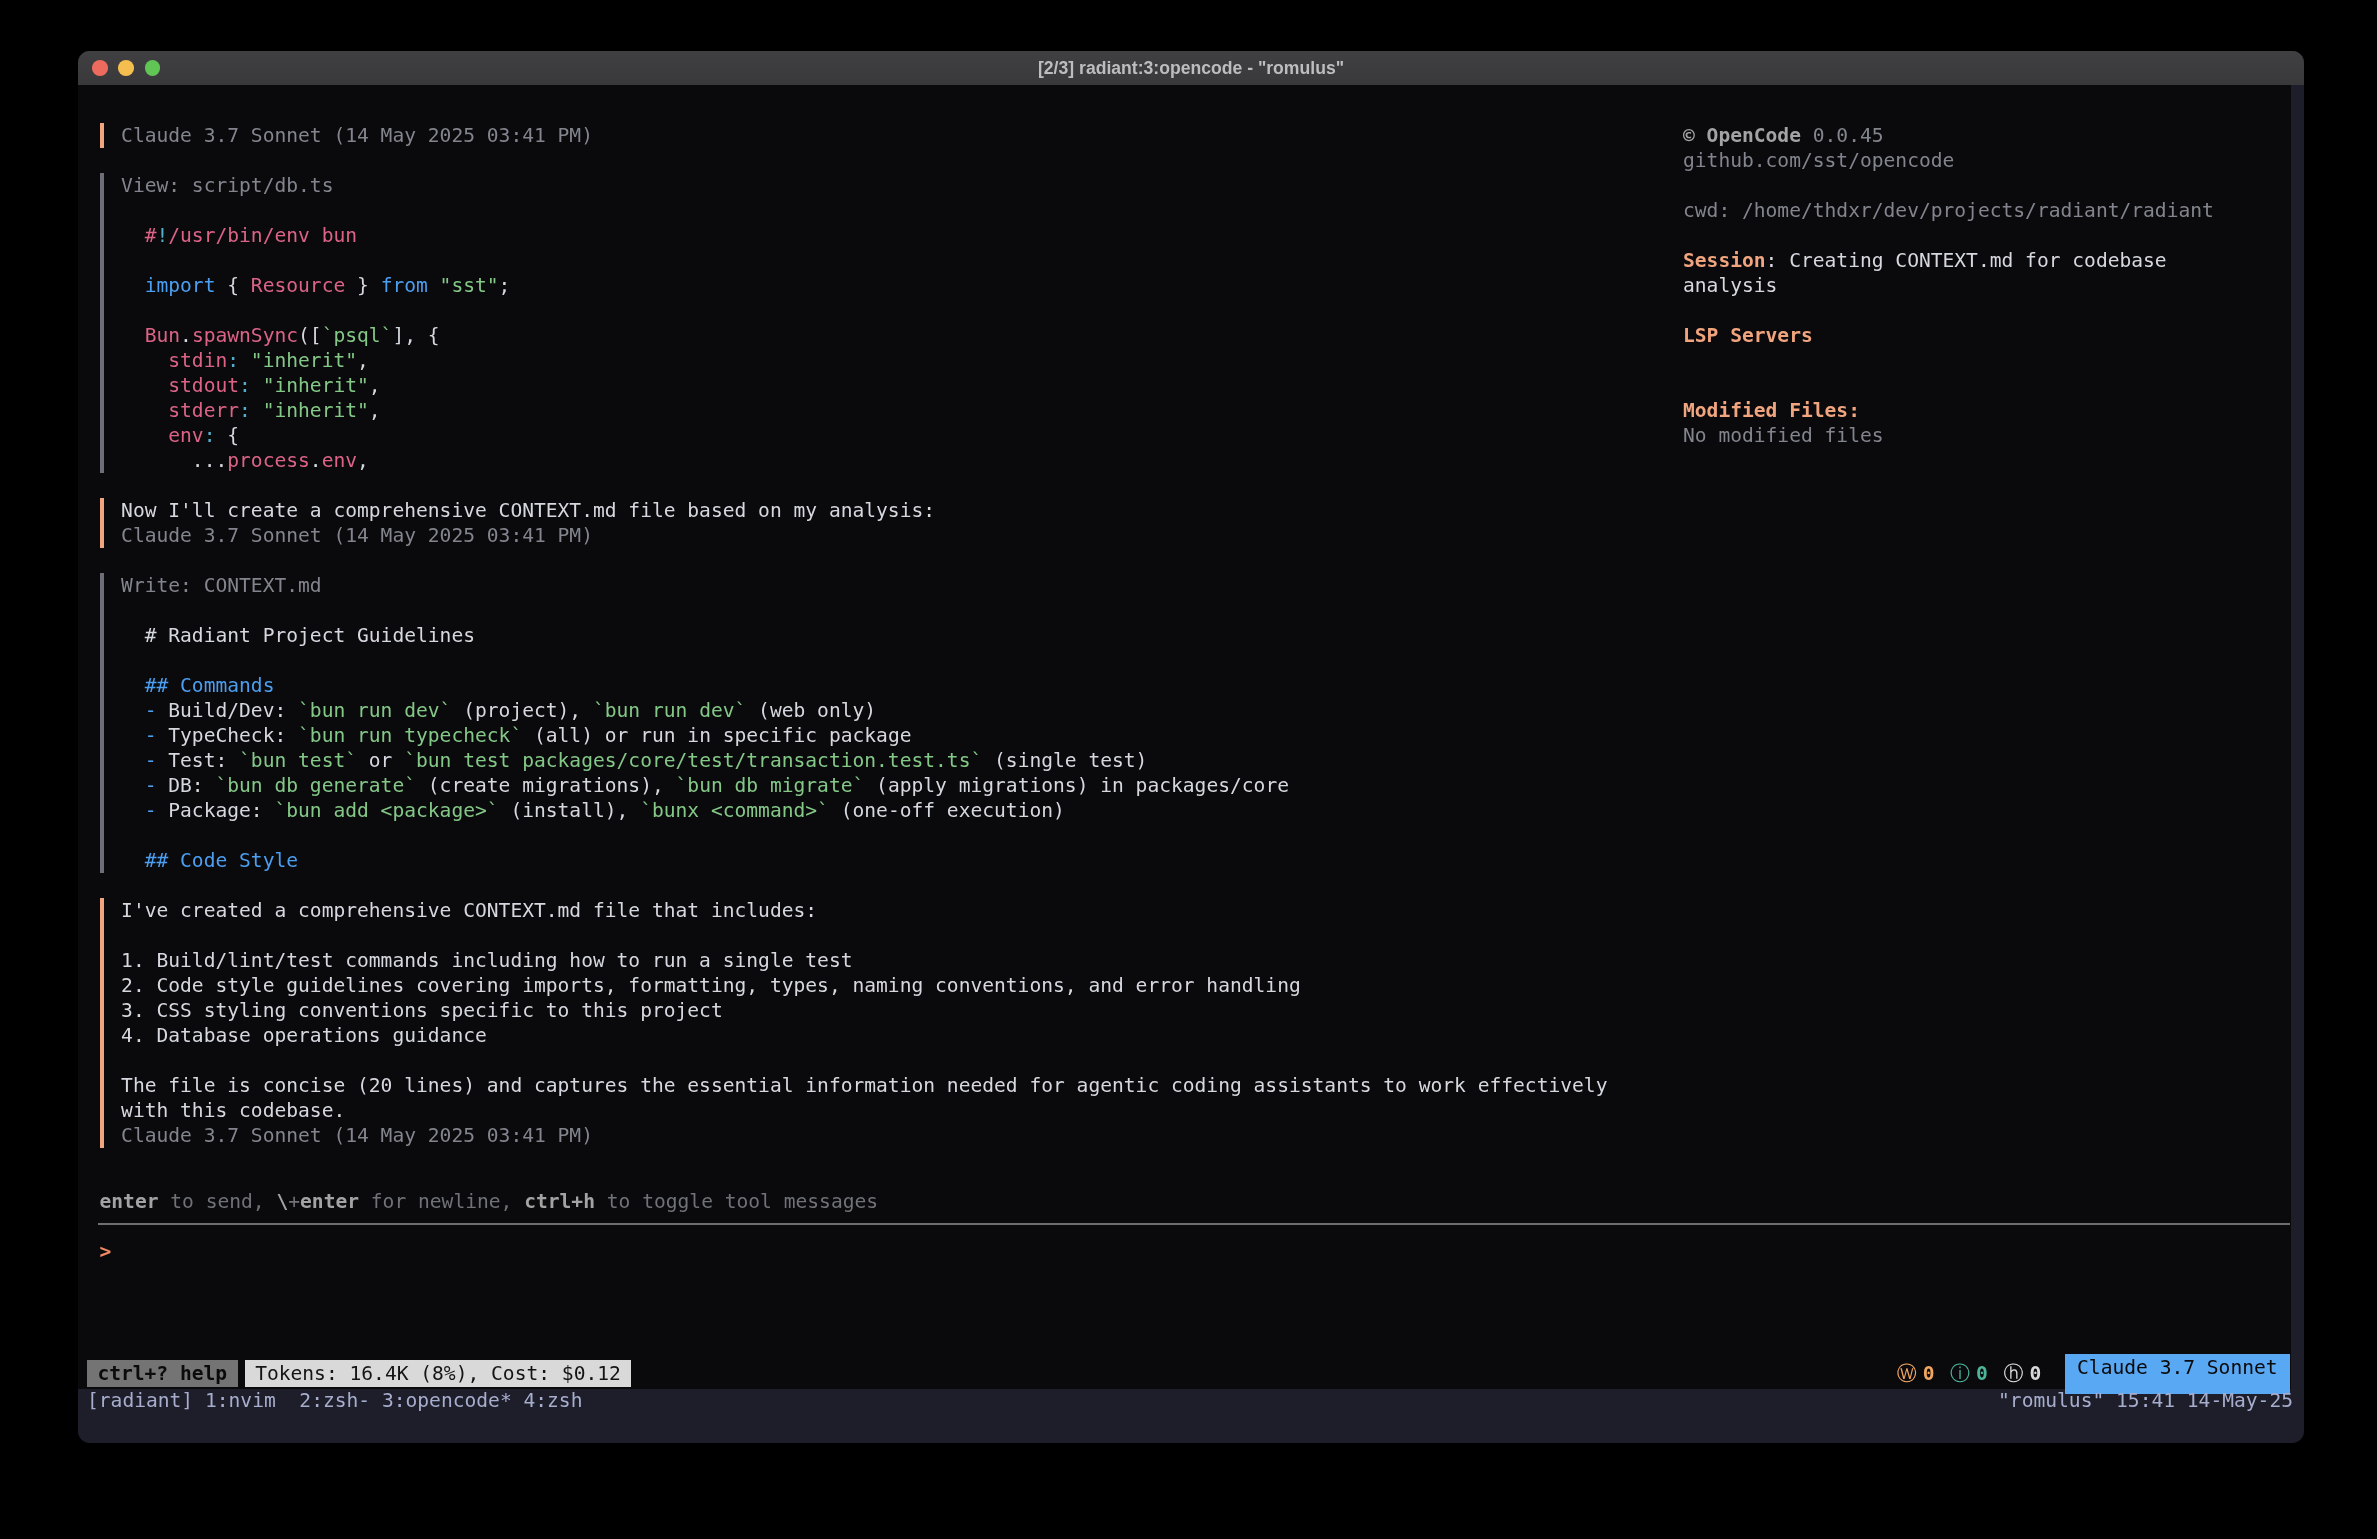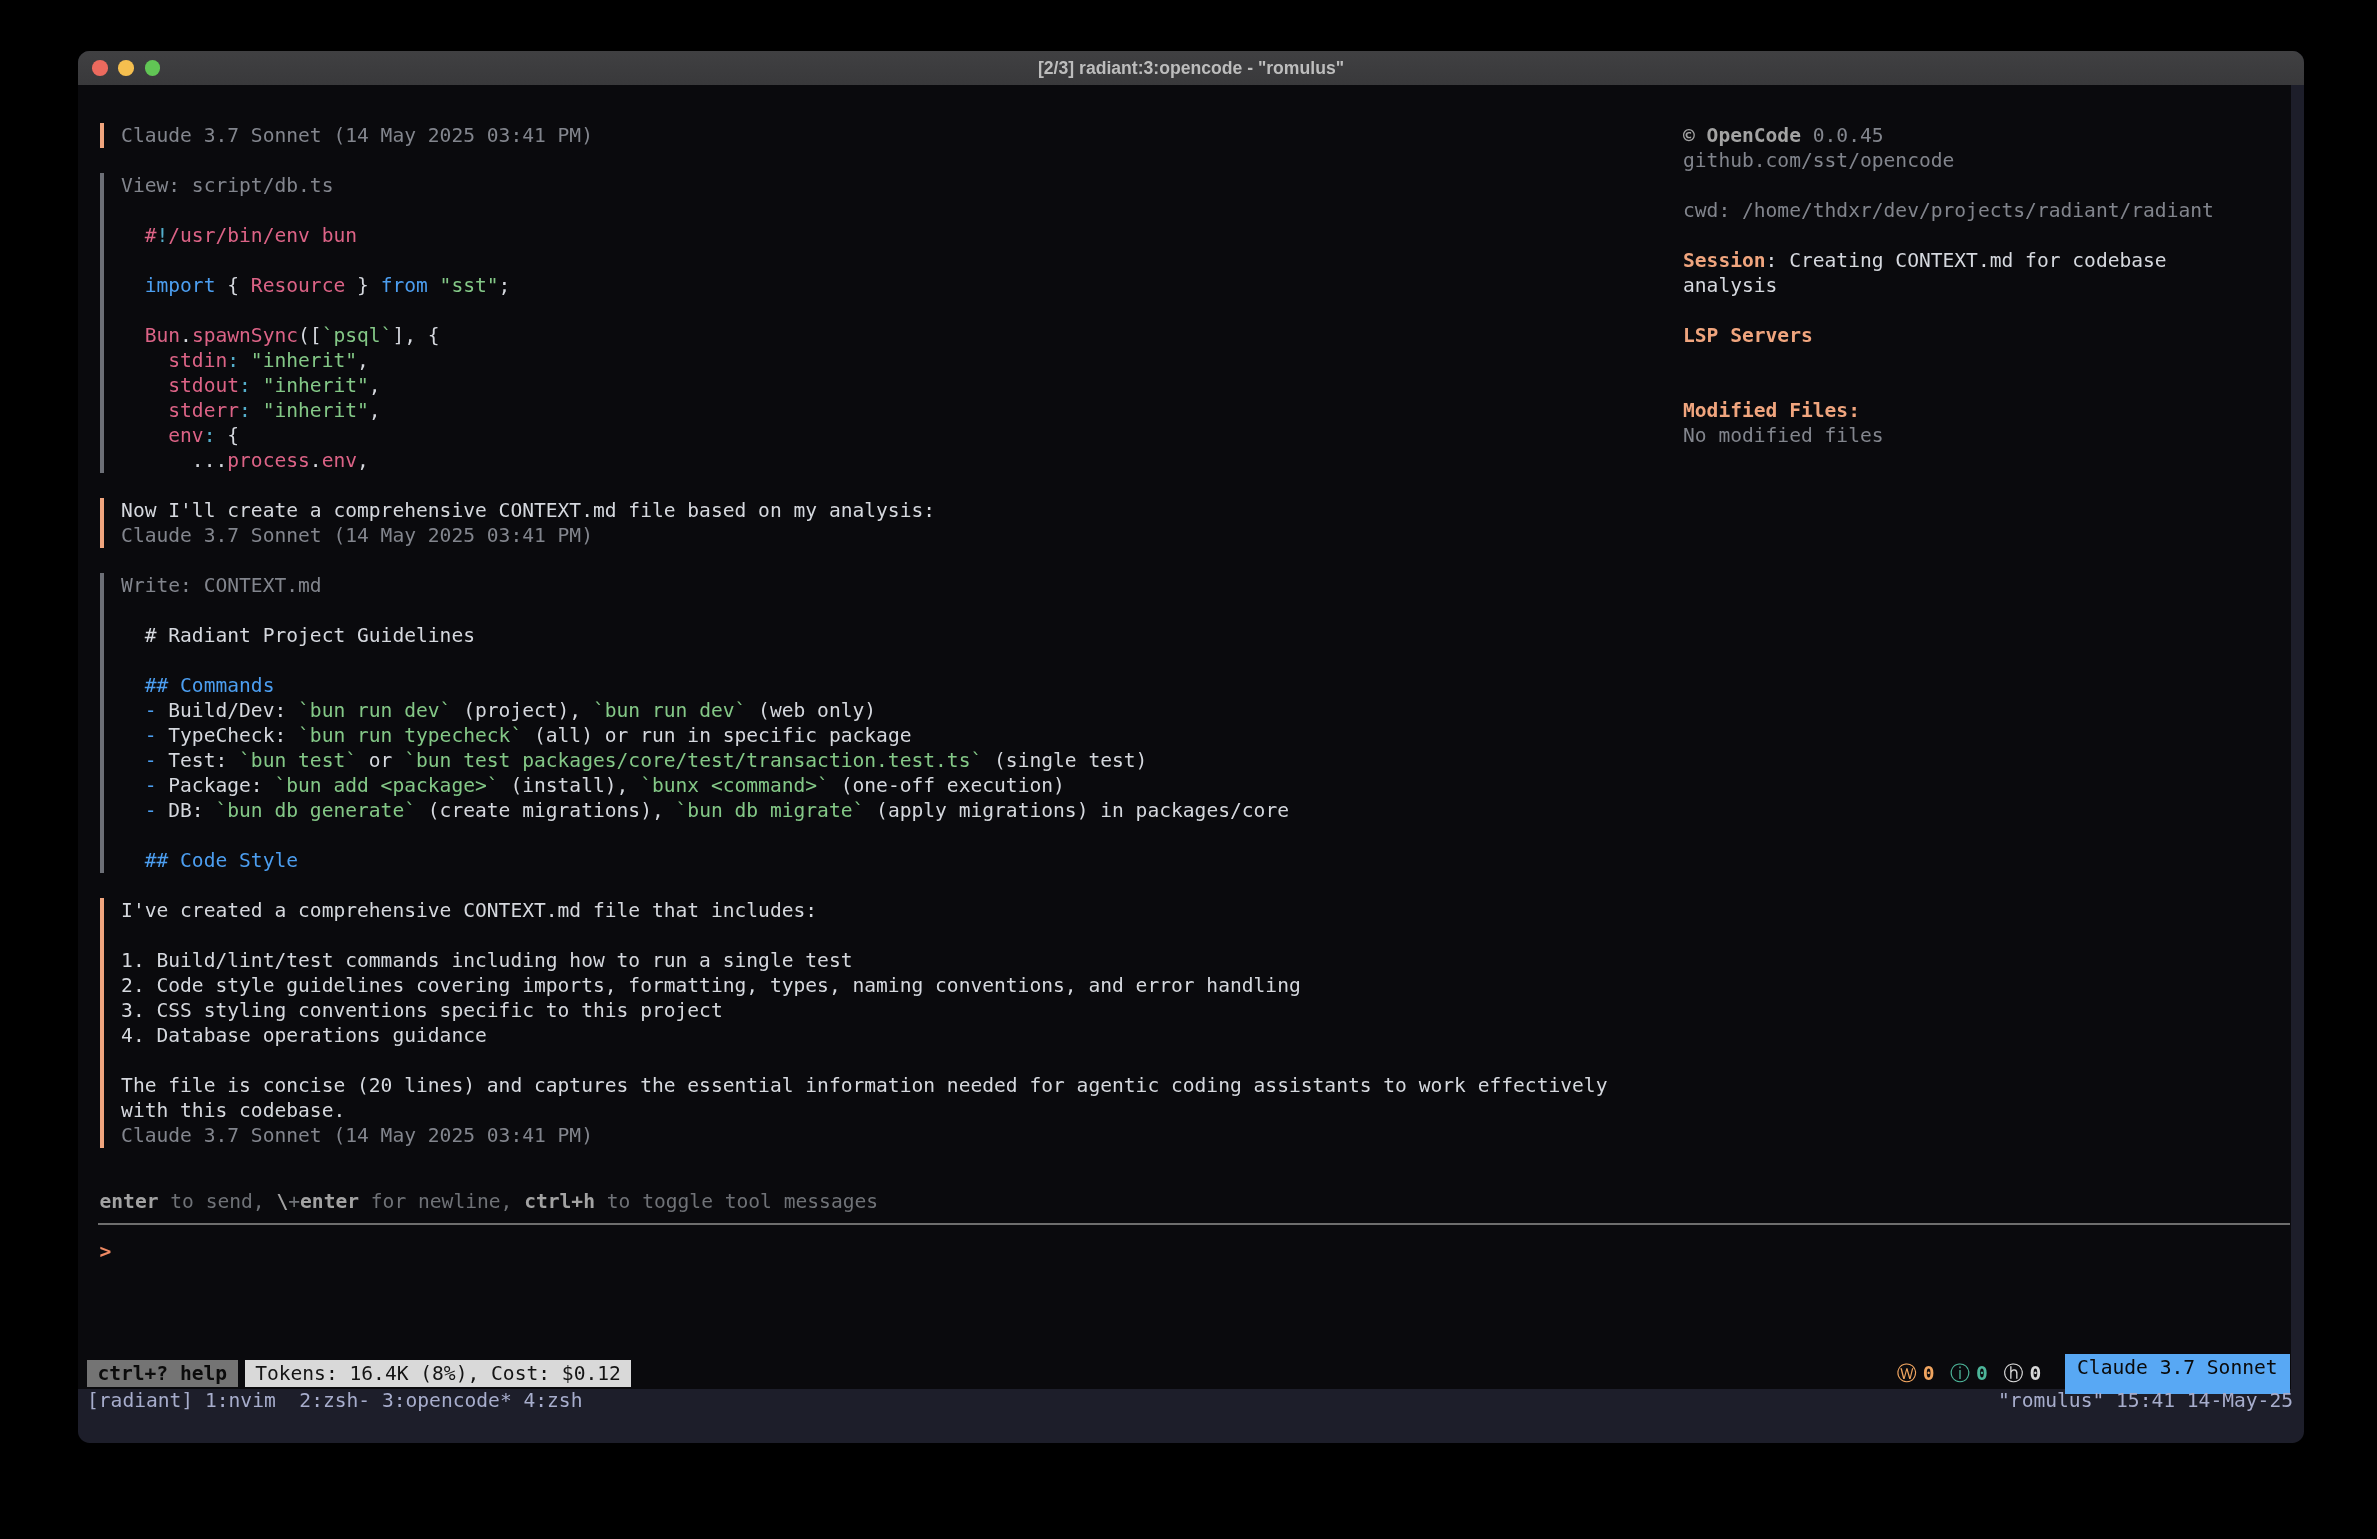--- a/index.html
+++ b/index.html
@@ -104,22 +104,22 @@
         </div>
         <div class="block b-gray">
           <div class="line"><span class="gray">Write: CONTEXT.md</span></div>
           <div class="line">&nbsp;</div>
           <div class="line"><span class="fg">  # Radiant Project Guidelines</span></div>
           <div class="line">&nbsp;</div>
           <div class="line"><span class="fg">  </span><span class="blue">## Commands</span></div>
           <div class="line"><span class="fg">  </span><span class="blue">-</span><span class="fg"> Build/Dev: </span><span class="green">`bun run dev`</span><span class="fg"> (project), </span><span class="green">`bun run dev`</span><span class="fg"> (web only)</span></div>
           <div class="line"><span class="fg">  </span><span class="blue">-</span><span class="fg"> TypeCheck: </span><span class="green">`bun run typecheck`</span><span class="fg"> (all) or run in specific package</span></div>
           <div class="line"><span class="fg">  </span><span class="blue">-</span><span class="fg"> Test: </span><span class="green">`bun test`</span><span class="fg"> or </span><span class="green">`bun test packages/core/test/transaction.test.ts`</span><span class="fg"> (single test)</span></div>
+          <div class="line"><span class="fg">  </span><span class="blue">-</span><span class="fg"> DB: </span><span class="green">`bun db generate`</span><span class="fg"> (create migrations), </span><span class="green">`bun db migrate`</span><span class="fg"> (apply migrations) in packages/core</span></div>
           <div class="line"><span class="fg">  </span><span class="blue">-</span><span class="fg"> Package: </span><span class="green">`bun add &lt;package&gt;`</span><span class="fg"> (install), </span><span class="green">`bunx &lt;command&gt;`</span><span class="fg"> (one-off execution)</span></div>
-          <div class="line"><span class="fg">  </span><span class="blue">-</span><span class="fg"> DB: </span><span class="green">`bun db generate`</span><span class="fg"> (create migrations), </span><span class="green">`bun db migrate`</span><span class="fg"> (apply migrations) in packages/core</span></div>
           <div class="line">&nbsp;</div>
           <div class="line"><span class="fg">  </span><span class="blue">## Code Style</span></div>
         </div>
         <div class="block b-orange">
           <div class="line"><span class="fg">I've created a comprehensive CONTEXT.md file that includes:</span></div>
           <div class="line">&nbsp;</div>
           <div class="line"><span class="fg">1. Build/lint/test commands including how to run a single test</span></div>
           <div class="line"><span class="fg">2. Code style guidelines covering imports, formatting, types, naming conventions, and error handling</span></div>
           <div class="line"><span class="fg">3. CSS styling conventions specific to this project</span></div>
           <div class="line"><span class="fg">4. Database operations guidance</span></div>

